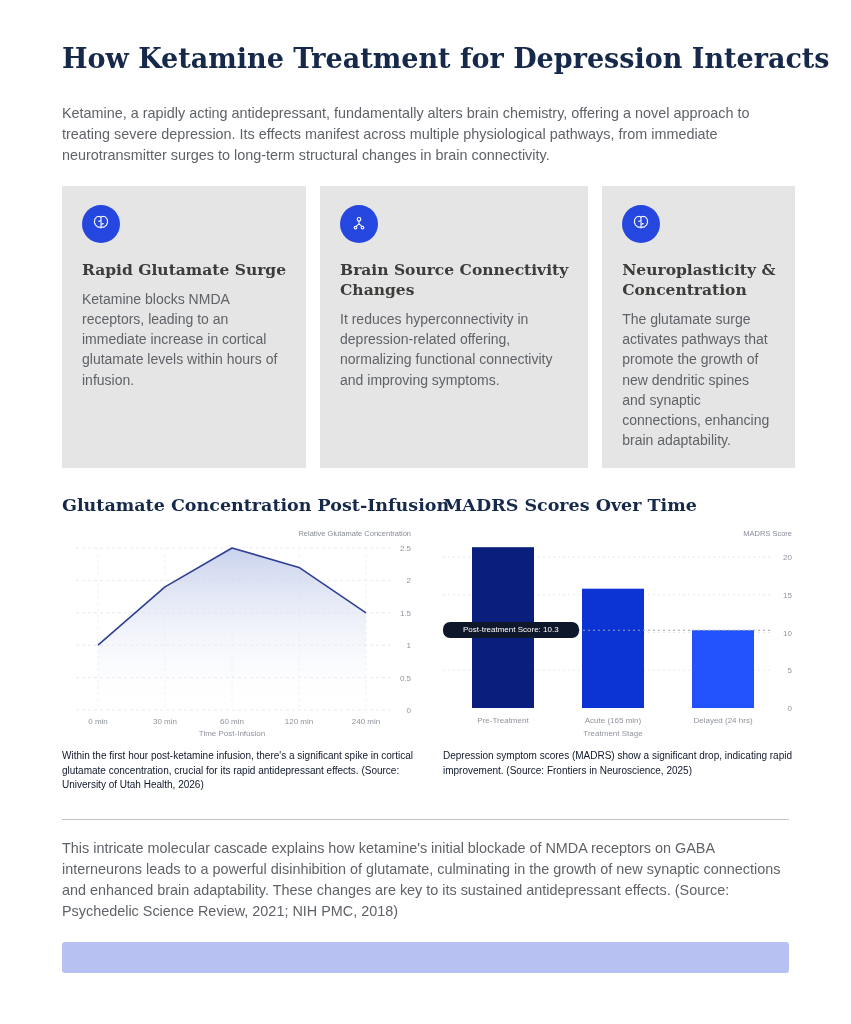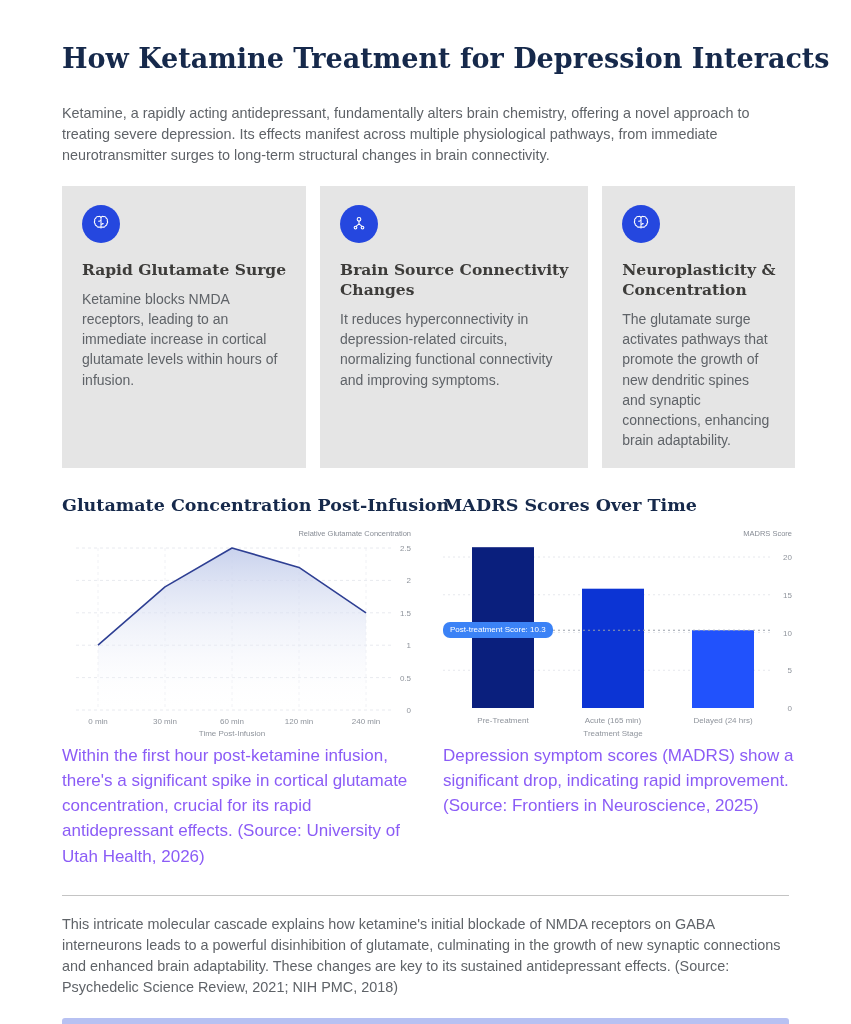--- a/index.html
+++ b/index.html
@@ -62,32 +62,33 @@
     font-size: 17.5px;
     line-height: 1.3;
     margin-bottom: 6px;
     white-space: nowrap;
   }
   .chart-wrap { position: relative; }
   svg.chart text { font-family: "Liberation Sans", sans-serif; }
   .bar-tooltip {
     position: absolute;
     left: 0;
-    background: #3b82f6;
+    background: #0f172a;
     color: #ffffff;
     font-size: 8px;
     line-height: 1;
-    padding: 4px 7px;
+    padding: 4px 20px;
     border-radius: 7px;
     white-space: nowrap;
   }
   .caption {
-    font-size: 17px;
+    font-size: 10px;
     line-height: 1.48;
-    color: #8b5cf6;
+    color: #0f172a;
+    margin-top: 6px;
   }
 
   hr.divider {
     border: none;
     border-top: 1px solid #c4c4c4;
     margin: 26px 0 18px 0;
   }
   p.summary {
     font-size: 14.4px;
     line-height: 1.46;
@@ -138,21 +139,21 @@
           <circle cx="12" cy="6.3" r="2.2"></circle>
           <path d="M12 8.5v3.4M12 11.9l-3.6 2.9M12 11.9l3.6 2.9"></path>
           <circle cx="7.8" cy="16.3" r="1.6"></circle>
           <circle cx="16.2" cy="16.3" r="1.6"></circle>
         </svg>
       </div>
       <h3>
         <span>Brain Source Connectivity</span>
         <span>Changes</span>
       </h3>
-      <p>It reduces hyperconnectivity in depression-related circuits, normalizing functional connectivity and improving symptoms.</p>
+      <p>It reduces hyperconnectivity in depression-related offering, normalizing functional connectivity and improving symptoms.</p>
     </div>
 
     <div class="card">
       <div class="icon-circle">
         <svg width="20" height="20" viewBox="0 0 24 24" fill="none" stroke="#ffffff" stroke-width="1.3" stroke-linecap="round" stroke-linejoin="round">
           <path d="M12 4.2c-.5-1.3-2.1-1.8-3.3-1-1.4-.5-2.9.5-2.9 2-1.3.4-1.9 1.9-1.2 3.1-.9 1-.7 2.5.4 3.2-.3 1.2.5 2.4 1.8 2.6.3 1.3 1.7 2 2.9 1.4.7.7 1.8.6 2.3-.2.5.8 1.6.9 2.3.2 1.2.6 2.6-.1 2.9-1.4 1.3-.2 2.1-1.4 1.8-2.6 1.1-.7 1.3-2.2.4-3.2.7-1.2.1-2.7-1.2-3.1 0-1.5-1.5-2.5-2.9-2-1.2-.8-2.8-.3-3.3 1z"></path>
           <path d="M12 4.2v12.6"></path>
           <path d="M9.2 8.6c.9.2 1.6-.1 2-.9M14.8 11.6c-.9-.2-1.6.1-2 .9"></path>
         </svg>
       </div>

